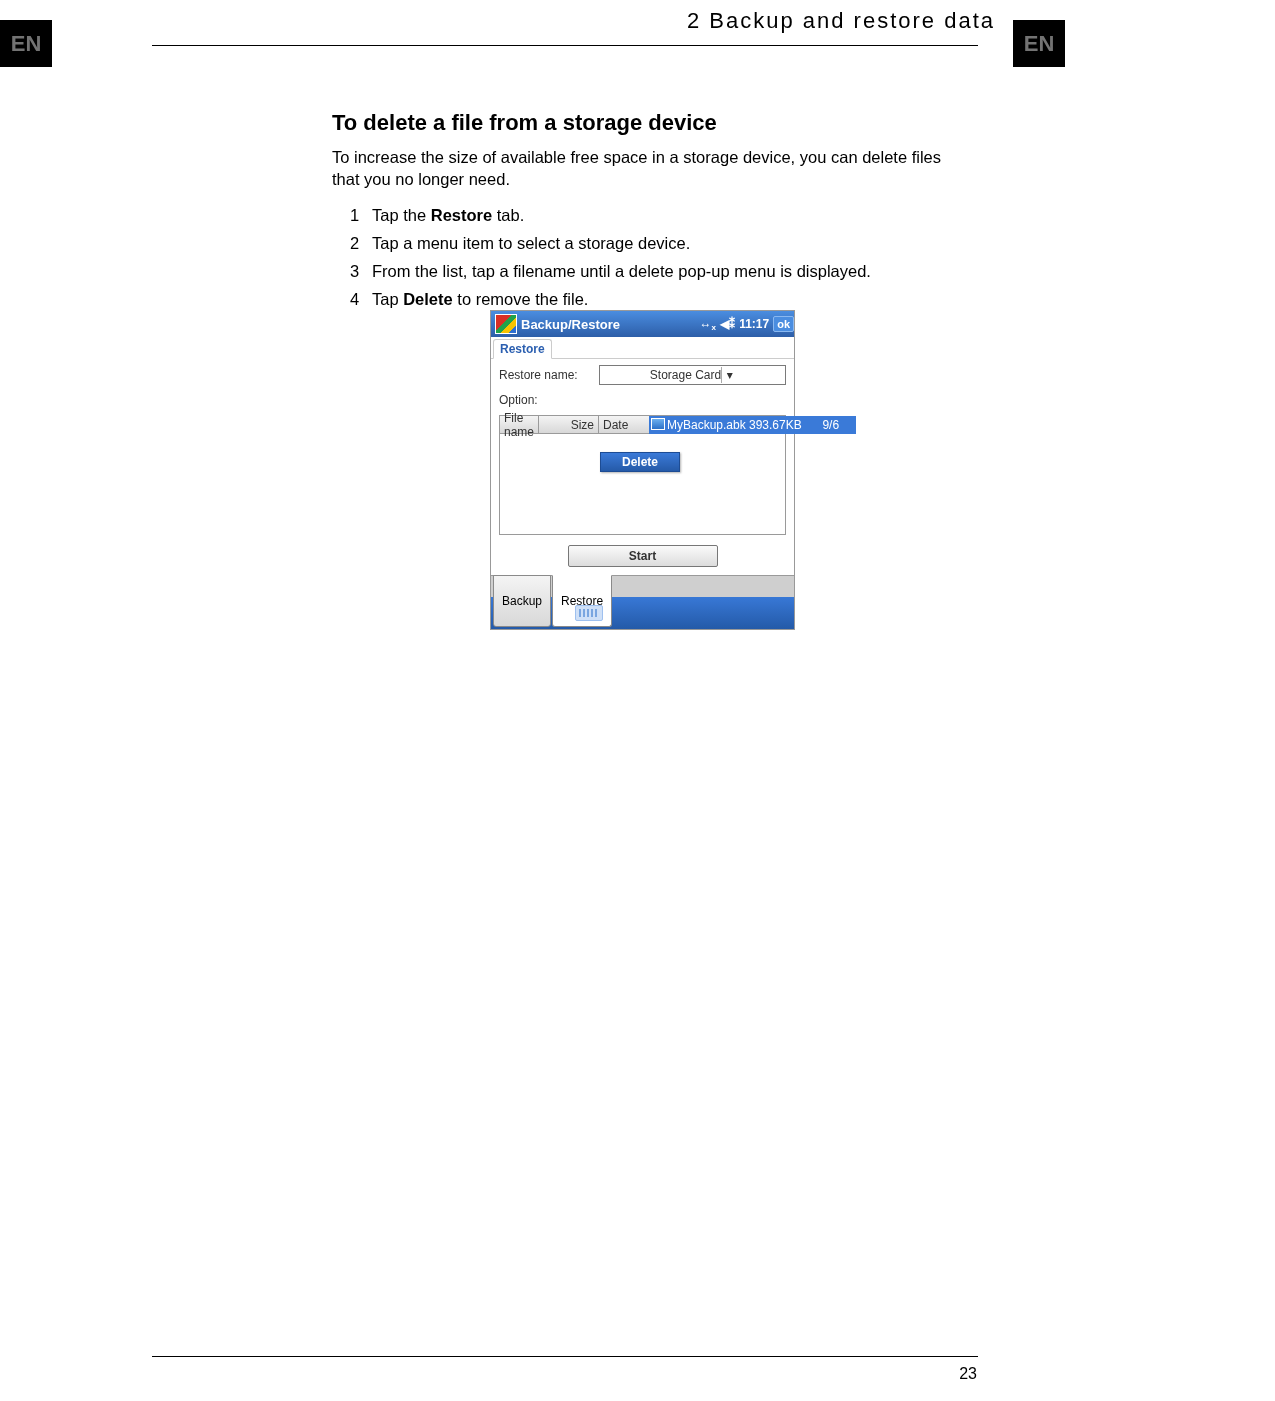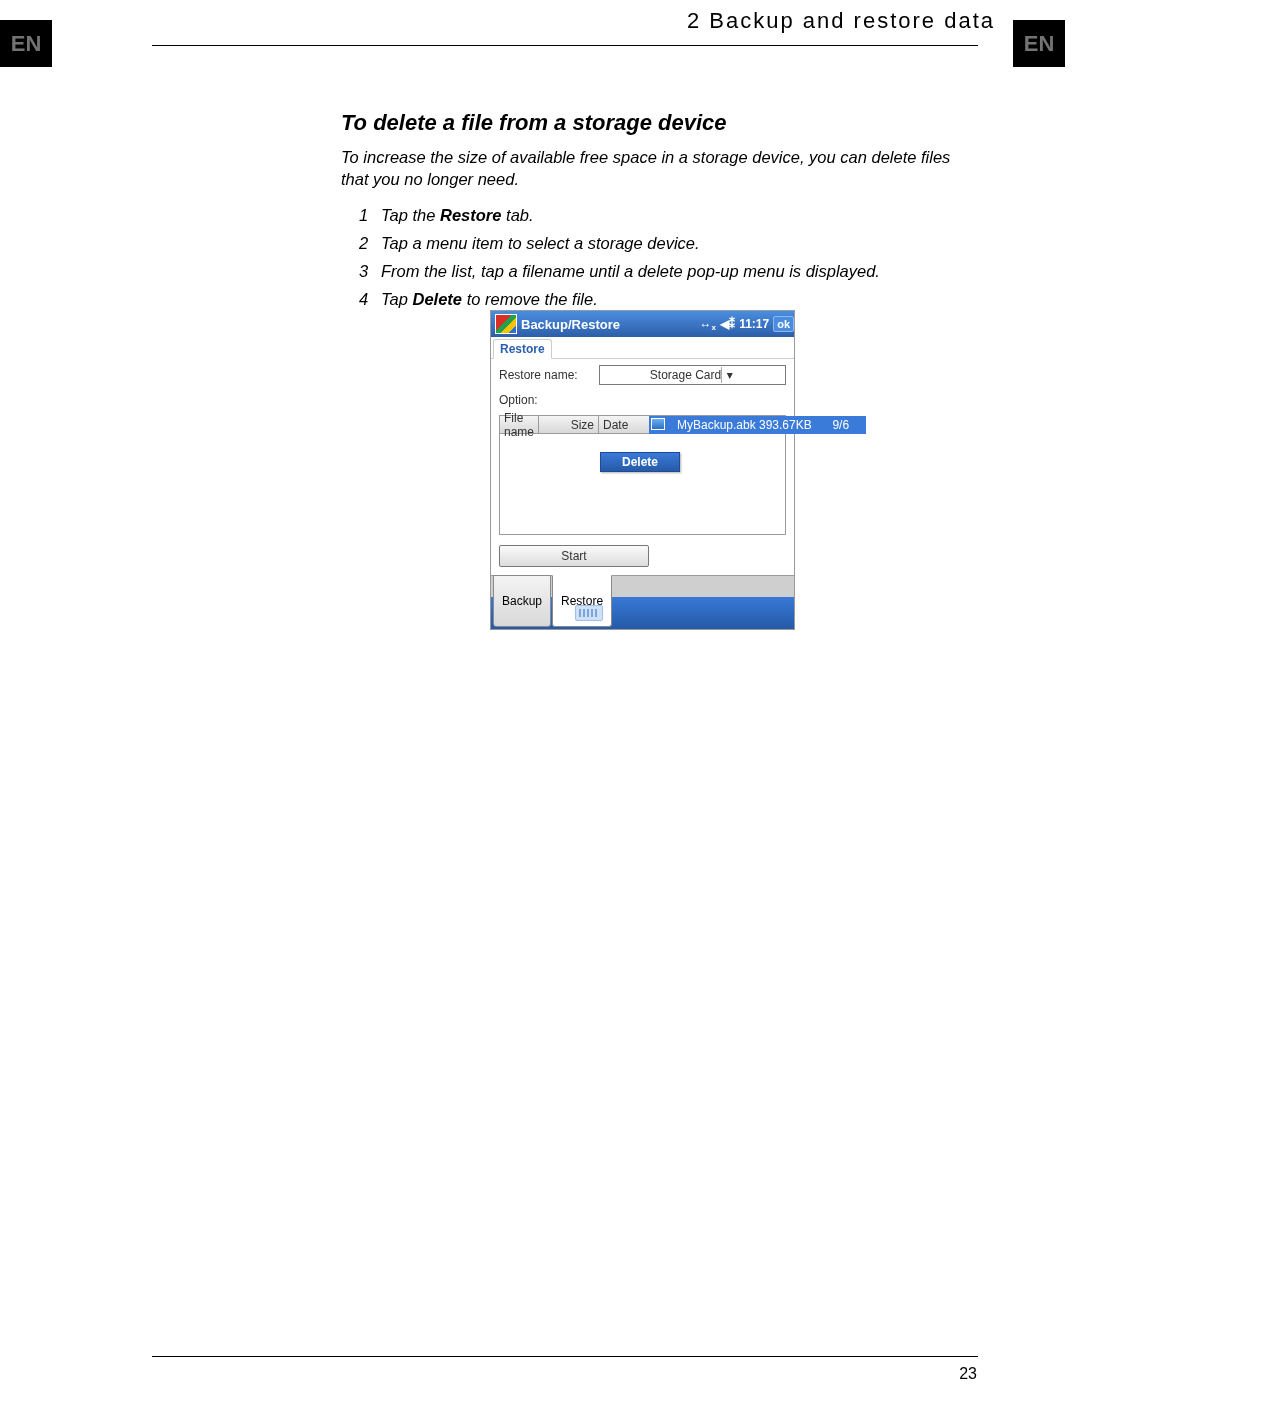--- a/index.html
+++ b/index.html
@@ -39,23 +39,22 @@
   .top-rule {
     position: absolute;
     top: 45px;
     left: 152px;
     width: 826px;
     border-top: 1px solid #000;
   }
   .content {
     position: absolute;
     top: 110px;
-    left: 341px;
+    left: 332px;
     width: 640px;
-    font-style: italic;
   }
   .section-title {
     font-size: 22px;
     font-weight: 600;
     margin-bottom: 10px;
   }
   .intro-text {
     font-size: 16.5px;
     line-height: 1.35;
     margin-bottom: 10px;
@@ -185,21 +184,21 @@
   .ds-th.sz { width:60px; justify-content:flex-end; }
   .ds-th.dt { width:50px; border-right:none; }
   .ds-trow {
     display:flex;
     background:#3a7ad8;
     color:#fff;
     font-size:12px;
     height:18px;
     align-items:center;
   }
-  .ds-td.fn { flex:1; padding-left:2px; display:flex; gap:12px; }
+  .ds-td.fn { flex:1; padding-left:2px; display:flex; gap:2px; }
   .ds-td.sz { width:60px; text-align:right; padding-right:4px; }
   .ds-td.dt { width:50px; text-align:center; padding-right:0; }
   .ds-file-icon {
     width:14px; height:12px;
     background:#fff;
     position:relative;
   }
   .ds-file-icon::before {
     content:"";
     position:absolute;
@@ -215,21 +214,23 @@
     color:#fff;
     border:1px solid #1d4c94;
     font-size:12px;
     text-align:center;
     padding:2px 0;
     font-weight:700;
     box-shadow:1px 1px 2px rgba(0,0,0,0.3);
   }
   .ds-start-row {
     display:flex;
+    justify-content:center;
     padding:10px 0 6px 0;
+    font-weight:bold;
   }
   .ds-start-btn {
     width:150px;
     height:22px;
     border:1px solid #777;
     background: linear-gradient(#fafafa,#dcdcdc);
     font-size:12px;
     display:flex;
     align-items:center;
     justify-content:center;

